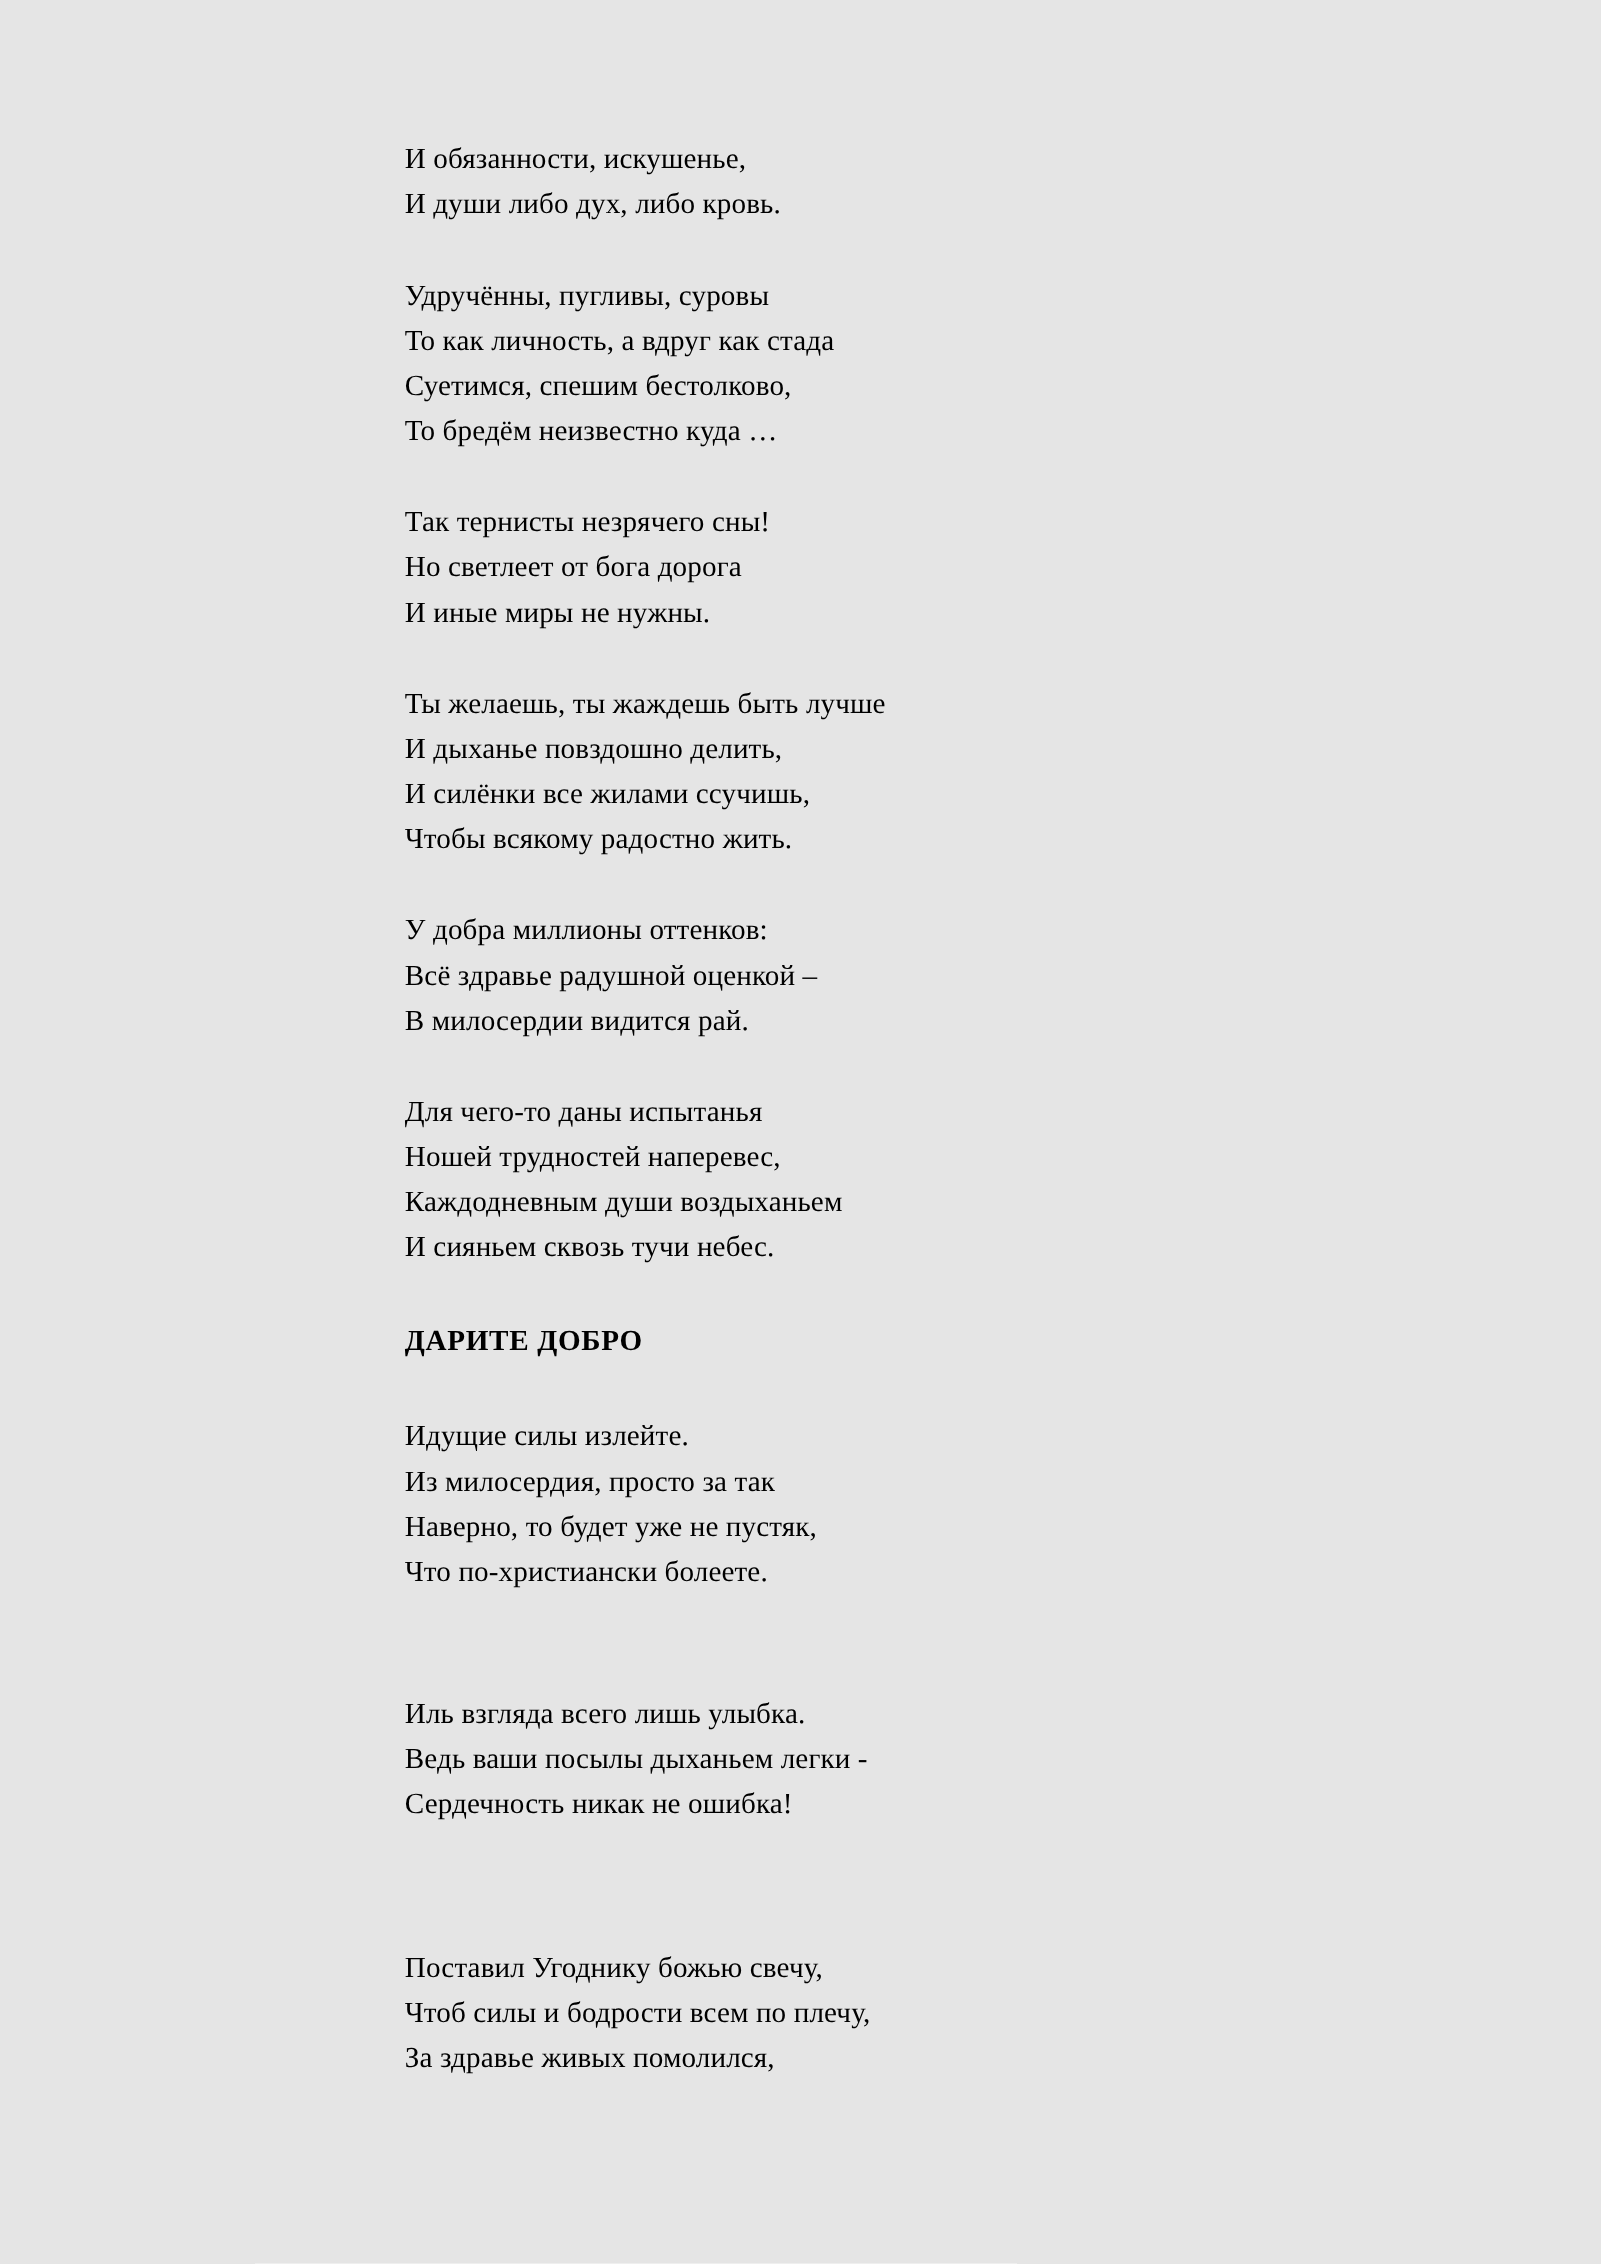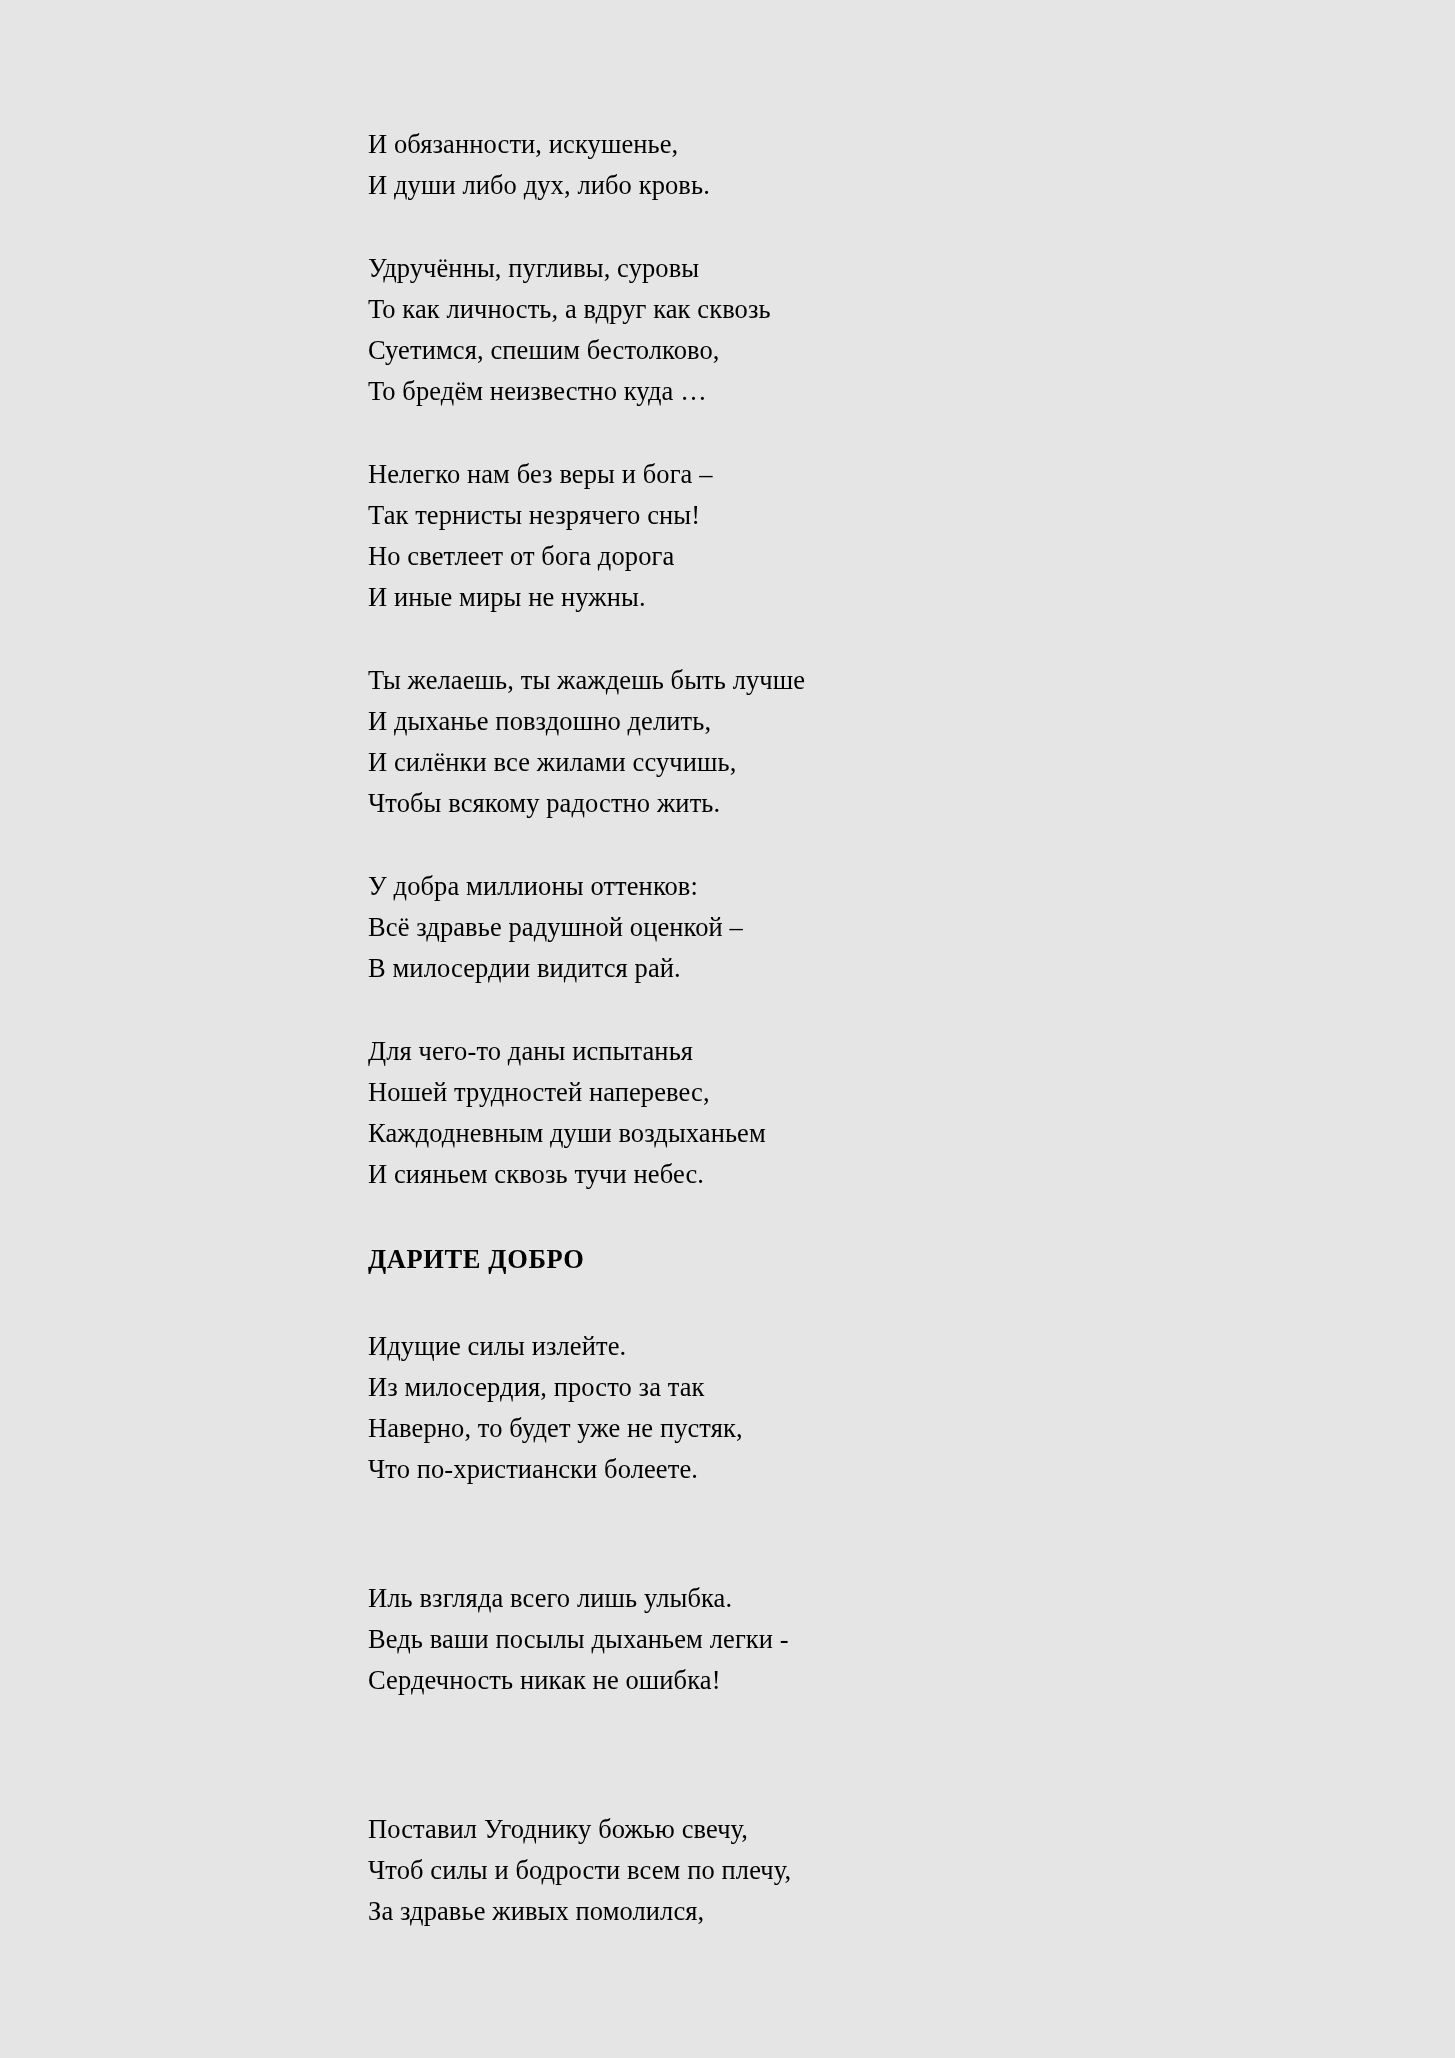--- a/index.html
+++ b/index.html
@@ -62,26 +62,25 @@
 <body>
 
 <div class="page">
   <div class="text-column" id="text-column">
       <div class="stanza">
         <div class="line">И обязанности, искушенье,</div>
         <div class="line">И души либо дух, либо кровь.</div>
       </div>
       <div class="stanza">
         <div class="line">Удручённы, пугливы, суровы</div>
-        <div class="line">То как личность, а вдруг как сквозь</div>
+        <div class="line">То как личность, а вдруг как стада</div>
         <div class="line">Суетимся, спешим бестолково,</div>
         <div class="line">То бредём неизвестно куда …</div>
       </div>
       <div class="stanza">
-        <div class="line">Нелегко нам без веры и бога –</div>
         <div class="line">Так тернисты незрячего сны!</div>
         <div class="line">Но светлеет от бога дорога</div>
         <div class="line">И иные миры не нужны.</div>
       </div>
       <div class="stanza">
         <div class="line">Ты желаешь, ты жаждешь быть лучше</div>
         <div class="line">И дыханье повздошно делить,</div>
         <div class="line">И силёнки все жилами ссучишь,</div>
         <div class="line">Чтобы всякому радостно жить.</div>
       </div>

